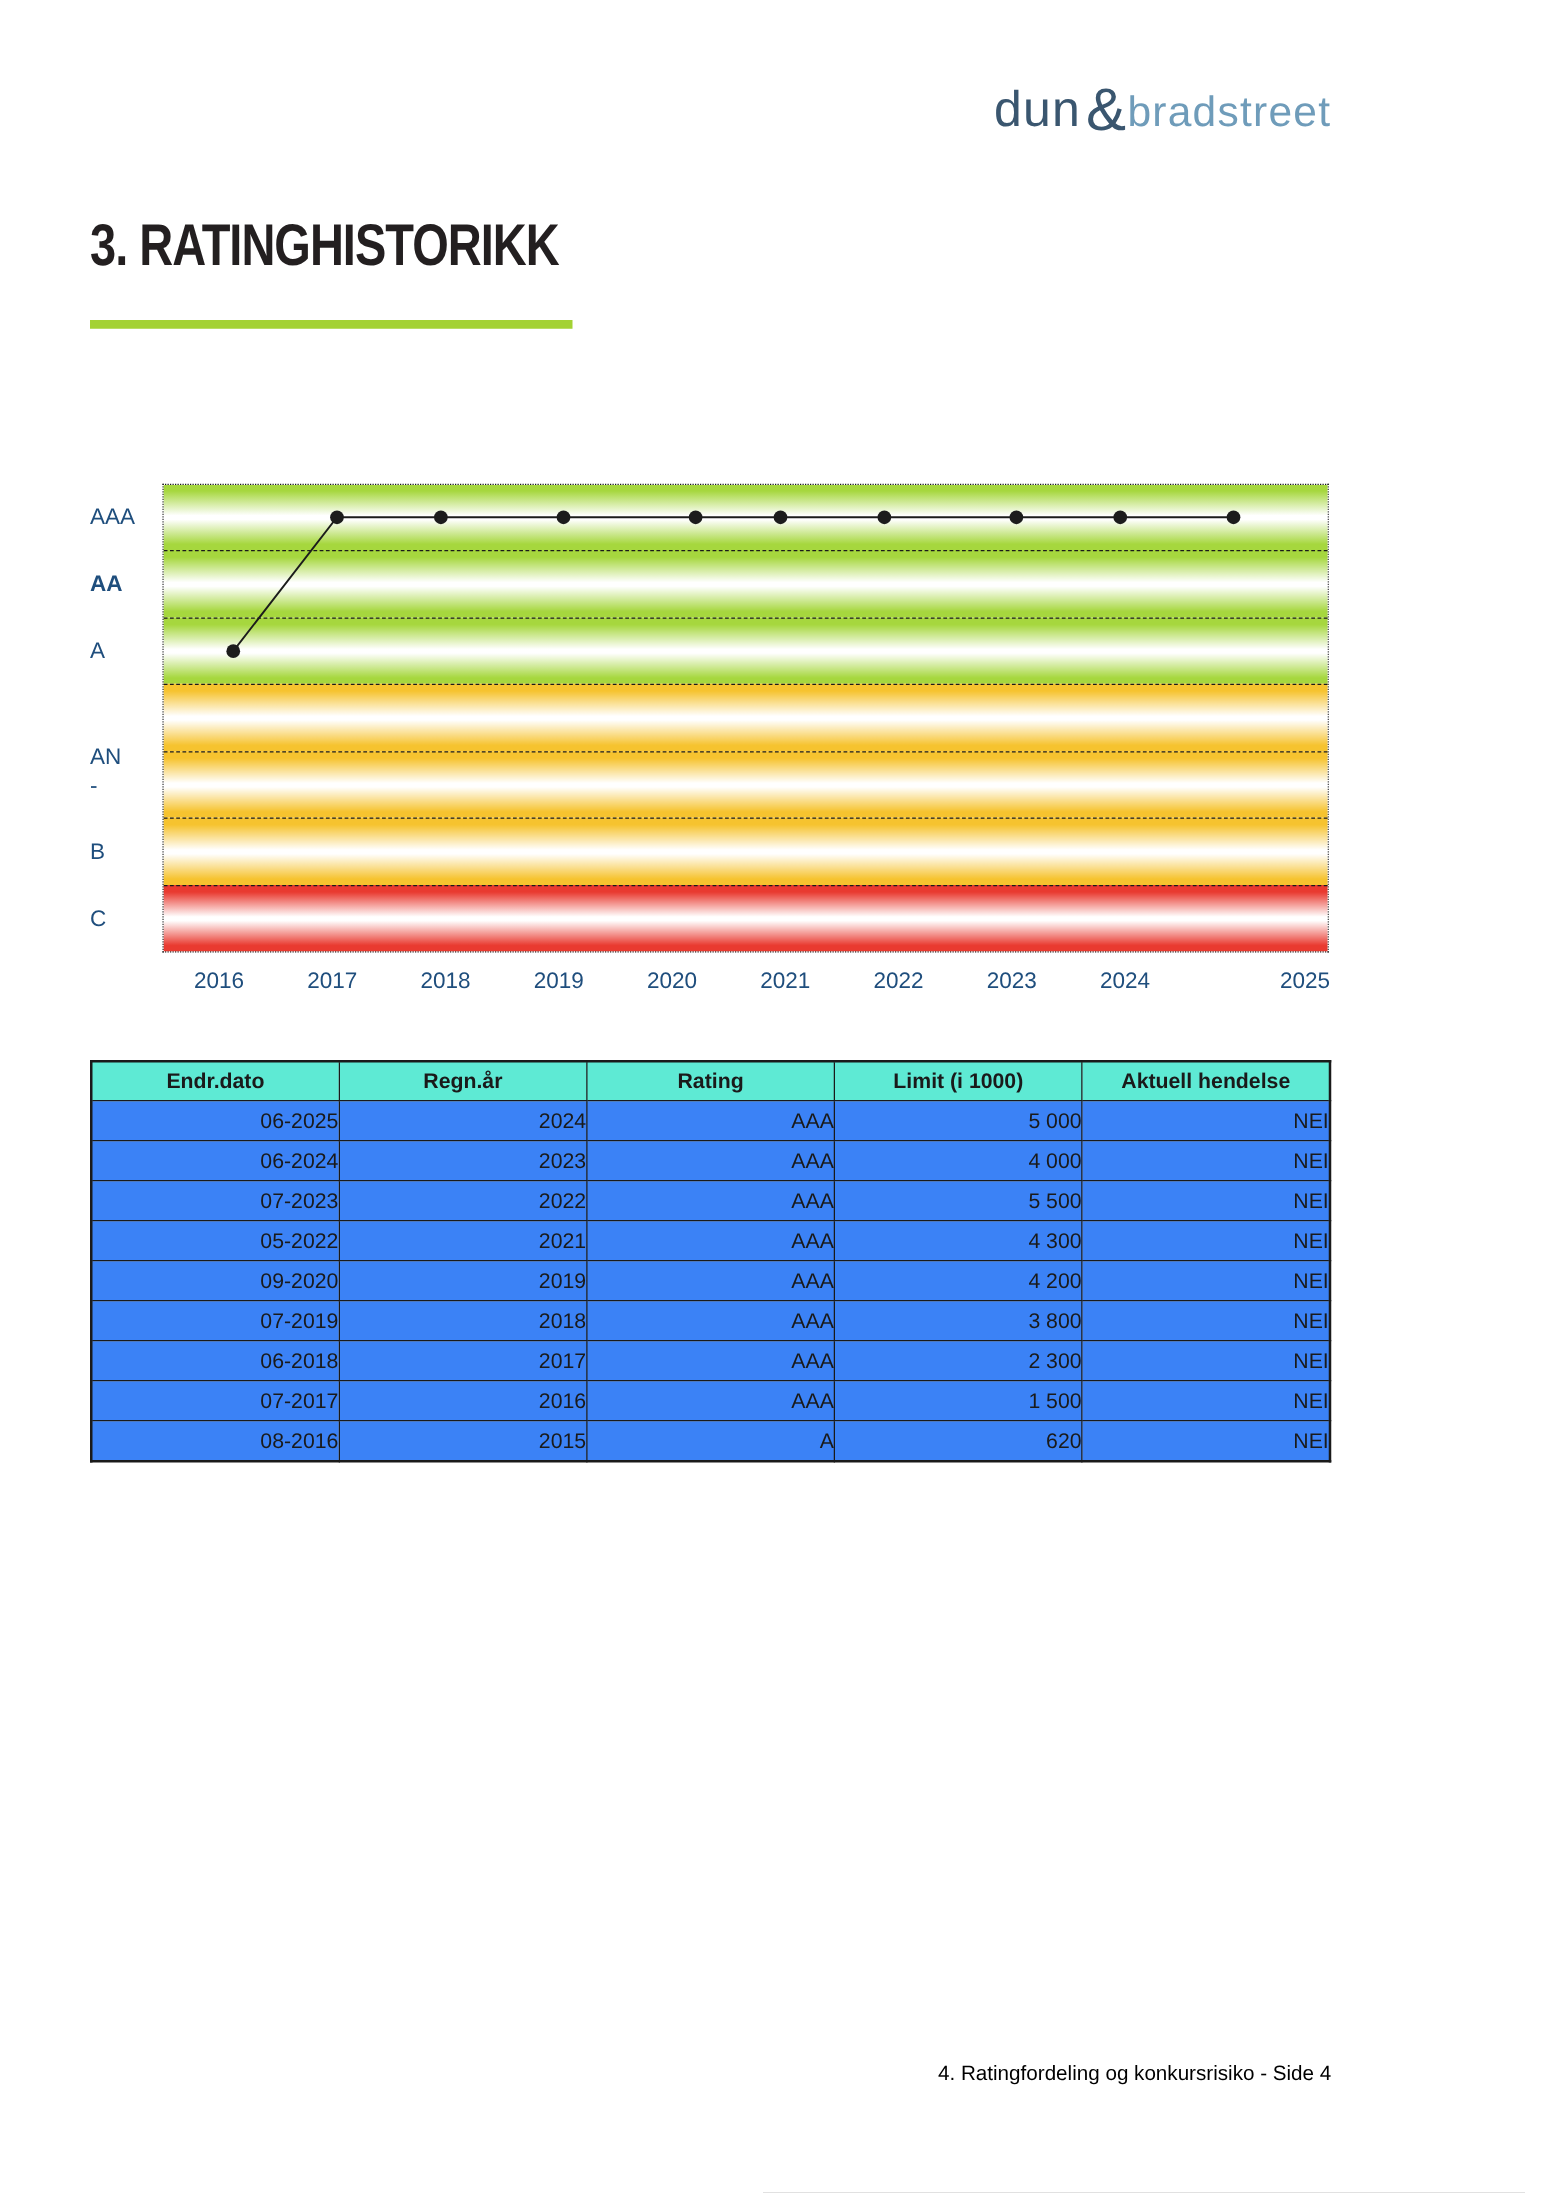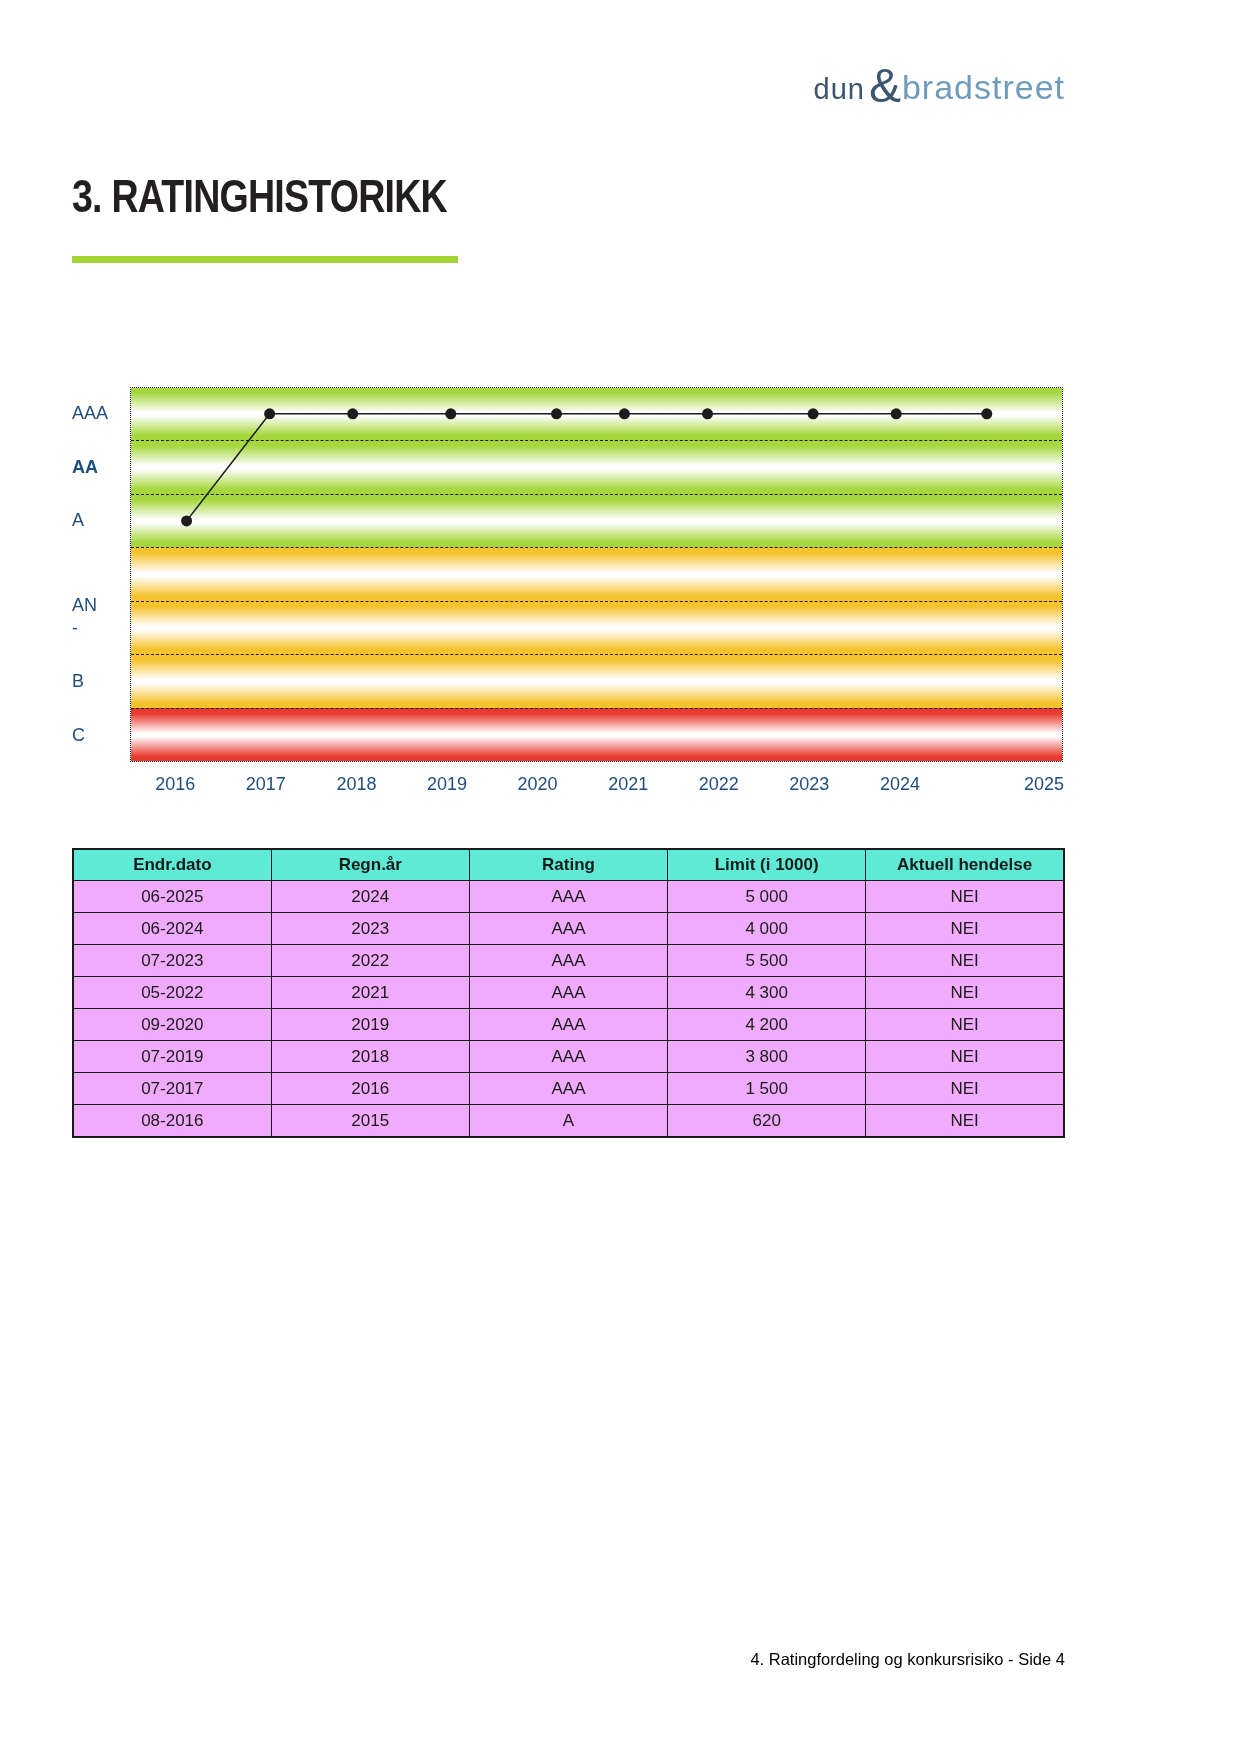--- a/index.html
+++ b/index.html
@@ -3,21 +3,21 @@
 <meta charset="utf-8">
 <style>
   html,body{margin:0;padding:0;}
   body{background:#888;font-family:"Liberation Sans",sans-serif;}
   .page{
     position:relative;width:1241px;height:1754px;background:#ffffff;
     margin:0 auto;overflow:hidden;
   }
   
   .logo{position:absolute;top:66px;right:176px;display:flex;align-items:baseline;white-space:nowrap;}
-  .logo .dun{font-size:29px;letter-spacing:1px;color:var(--logo-dark);}
+  .logo .dun{font-size:40px;letter-spacing:1px;color:var(--logo-dark);}
   .logo .amp{font-size:48px;line-height:34px;color:var(--logo-dark);margin:0 1px 0 4px;position:relative;top:3px;}
   .logo .brad{font-size:34px;letter-spacing:1px;color:var(--logo-light);}
   
   .title{
     position:absolute;left:72px;top:168px;font-size:47px;font-weight:bold;
     color:#231f20;letter-spacing:-1px;transform:scaleX(0.80);transform-origin:left center;
     white-space:nowrap;
   }
   .accent-bar{position:absolute;left:72px;top:256px;width:386px;height:7px;background:var(--accent);}
   
@@ -43,21 +43,21 @@
   
   .rtable{
     position:absolute;left:72px;top:848px;width:993px;
     border-collapse:collapse;table-layout:fixed;
     font-size:17px;color:#1a1a1a;
   }
   .rtable th,.rtable td{
     border:1px solid #1a1a1a;text-align:center;padding:0;
   }
   .rtable th{background:#5eead4;height:30px;font-weight:bold;}
-  .rtable td{height:31px;background:#f0abfc;}
+  .rtable td{height:31px;background:#3b82f6;text-align:right;}
   .rtable{border:2px solid #1a1a1a;}
   
   .footer{position:absolute;top:1650px;right:176px;font-size:16.5px;color:#000000;}
 </style>
 </head>
 <body>
 
 <div class="page">
 
   <div class="logo">
@@ -162,20 +162,27 @@
           <td>NEI</td>
         </tr>
         <tr>
           <td>07-2019</td>
           <td>2018</td>
           <td>AAA</td>
           <td>3 800</td>
           <td>NEI</td>
         </tr>
         <tr>
+          <td>06-2018</td>
+          <td>2017</td>
+          <td>AAA</td>
+          <td>2 300</td>
+          <td>NEI</td>
+        </tr>
+        <tr>
           <td>07-2017</td>
           <td>2016</td>
           <td>AAA</td>
           <td>1 500</td>
           <td>NEI</td>
         </tr>
         <tr>
           <td>08-2016</td>
           <td>2015</td>
           <td>A</td>

